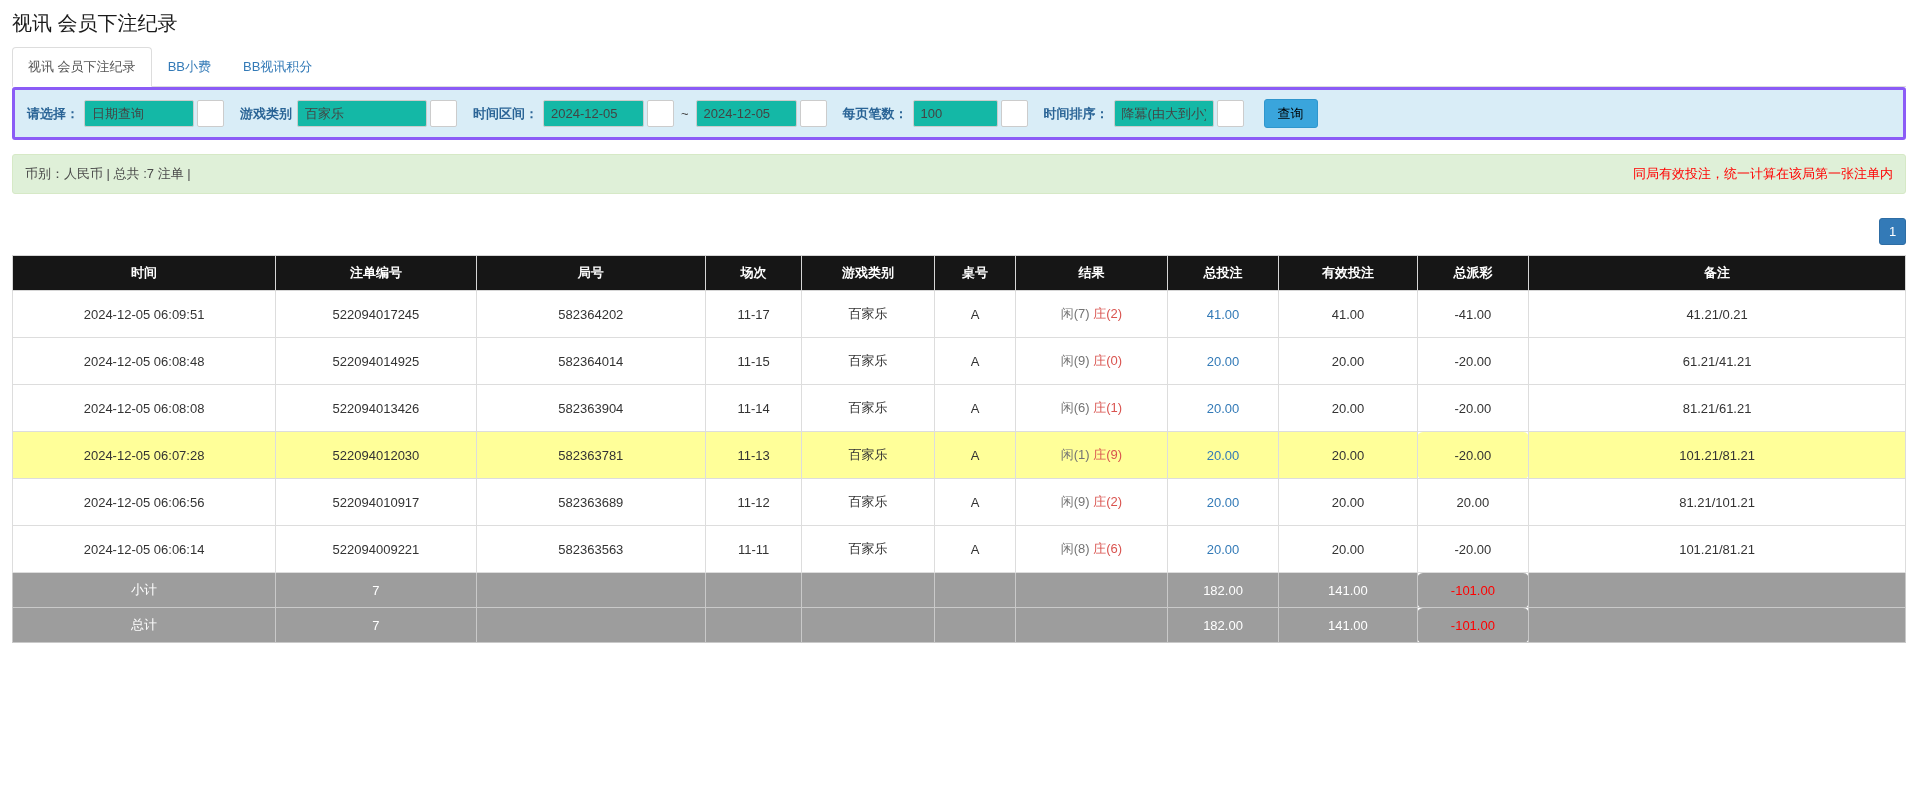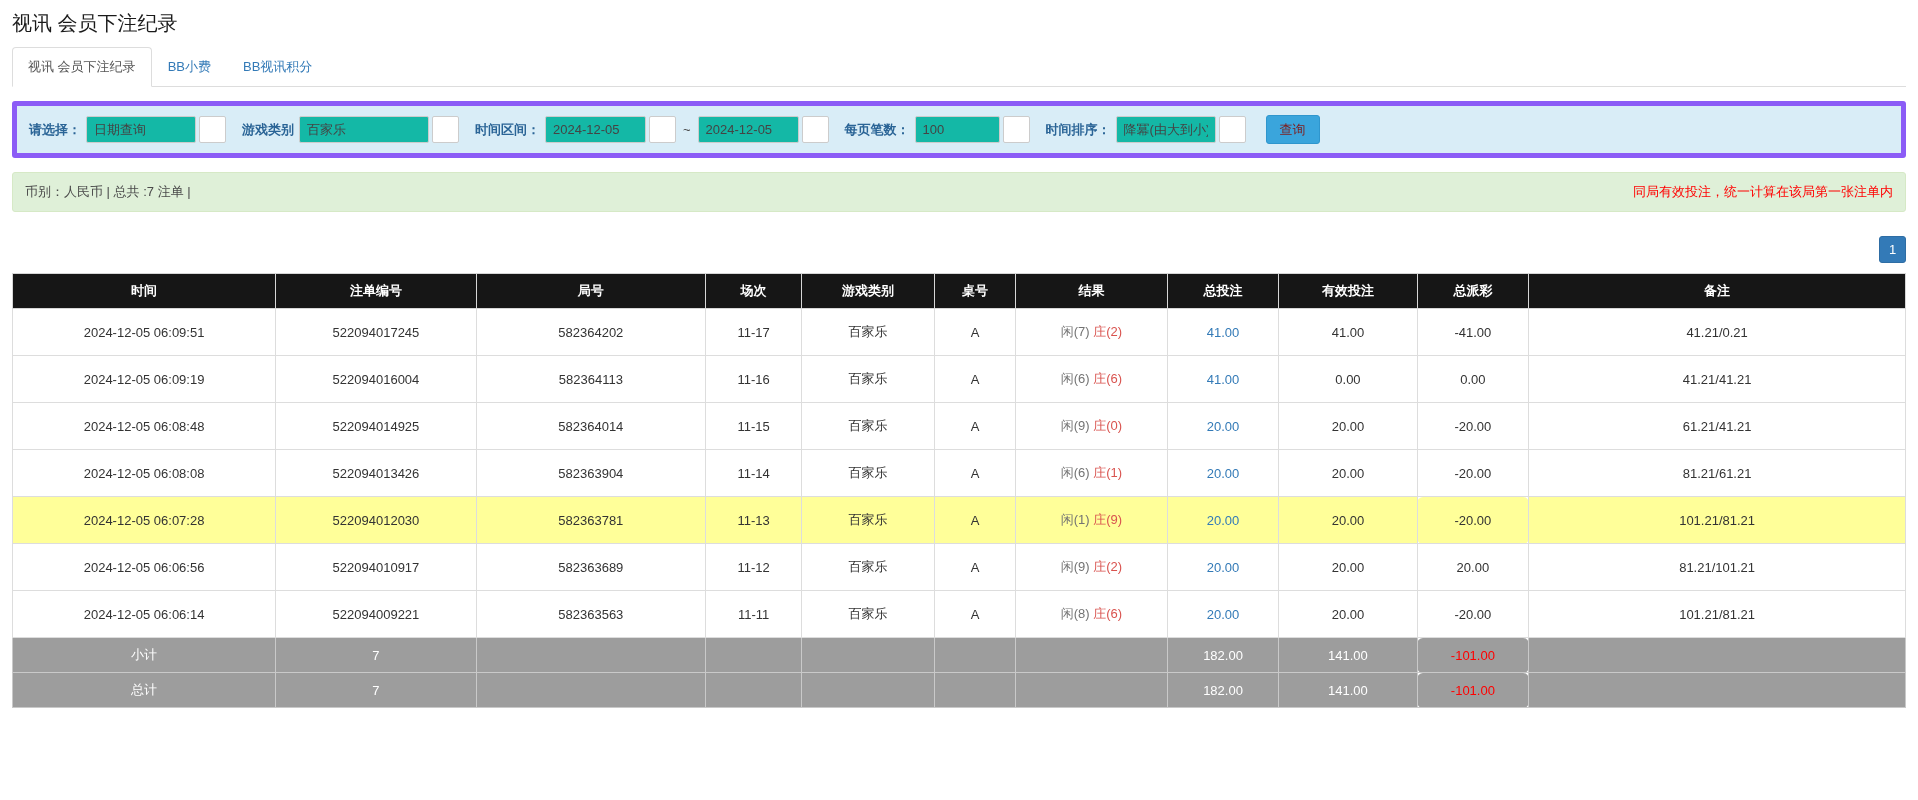--- a/index.html
+++ b/index.html
@@ -37,23 +37,22 @@
   }
   .tab.active {
     color: #555;
     background: #fff;
     border-color: #ddd;
     border-bottom-color: #fff;
   }
 
   
   .filter-bar {
-    margin-top: 14px;
     background: #d9edf7;
-    border: 5px solid #8b5cf6;
+    border: 3px solid #8b5cf6;
     border-radius: 3px;
     padding: 9px 12px;
     display: flex;
     align-items: center;
     font-size: 13px;
   }
   .flabel {
     color: #2a6496;
     font-weight: bold;
     margin-right: 5px;
@@ -77,21 +76,21 @@
     border-radius: 2px;
     margin-left: 3px;
     display: inline-block;
   }
   .range-sep { margin: 0 7px; color: #444; }
   .w110 { width: 110px; } .w130 { width: 130px; } .w115 { width: 101px; }
   .w85  { width: 85px; }  .w120 { width: 100px; }
   .search-btn {
     background: #3aa5dc;
     border: 1px solid #2f96cd;
-    color: #7f1d1d;
+    color: #000000;
     font-size: 13px;
     height: 29px;
     padding: 0 13px;
     border-radius: 3px;
     cursor: pointer;
     margin-left: 4px;
     font-family: "Liberation Sans", "DejaVu Sans", sans-serif;
   }
 
   
@@ -266,33 +265,20 @@
     <td>11-17</td>
     <td>百家乐</td>
     <td>A</td>
     <td><span class="player">闲(7)</span> <span class="banker">庄(2)</span></td>
     <td><span class="link">41.00</span></td>
     <td>41.00</td>
     <td class="neg">-41.00</td>
     <td>41.21/0.21</td>
   </tr>
         <tr>
-    <td>2024-12-05 06:09:19</td>
-    <td>522094016004</td>
-    <td>582364113</td>
-    <td>11-16</td>
-    <td>百家乐</td>
-    <td>A</td>
-    <td><span class="player">闲(6)</span> <span class="banker">庄(6)</span></td>
-    <td><span class="link">41.00</span></td>
-    <td>0.00</td>
-    <td>0.00</td>
-    <td>41.21/41.21</td>
-  </tr>
-        <tr>
     <td>2024-12-05 06:08:48</td>
     <td>522094014925</td>
     <td>582364014</td>
     <td>11-15</td>
     <td>百家乐</td>
     <td>A</td>
     <td><span class="player">闲(9)</span> <span class="banker">庄(0)</span></td>
     <td><span class="link">20.00</span></td>
     <td>20.00</td>
     <td class="neg">-20.00</td>

